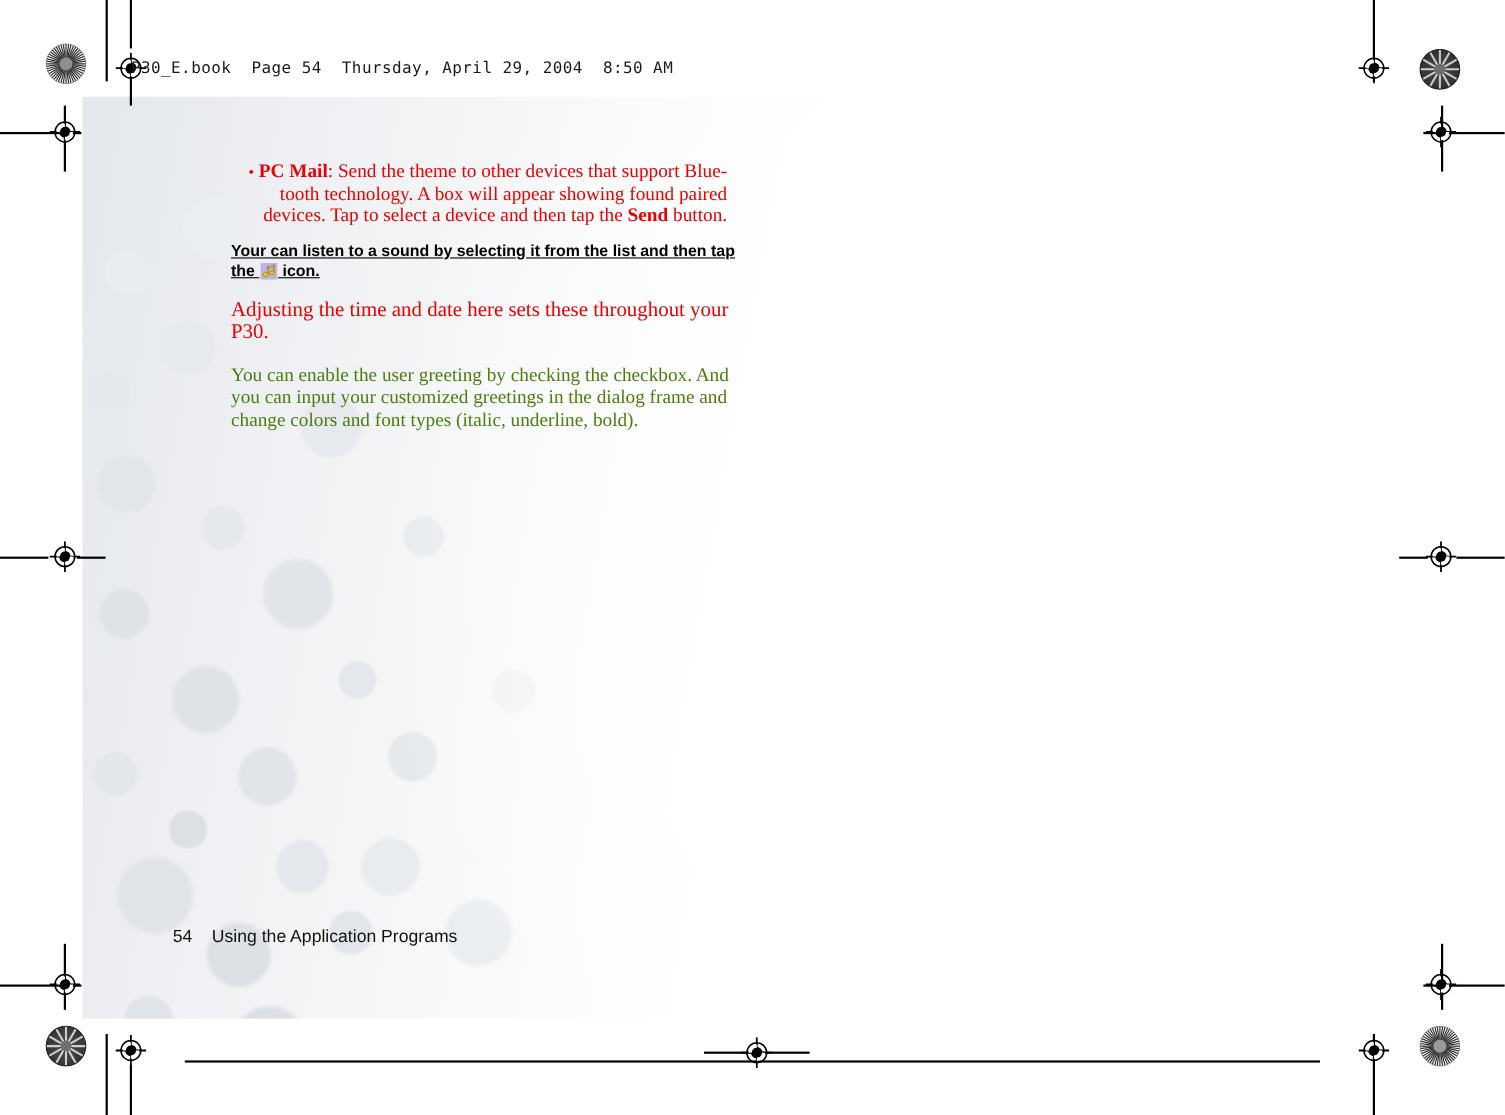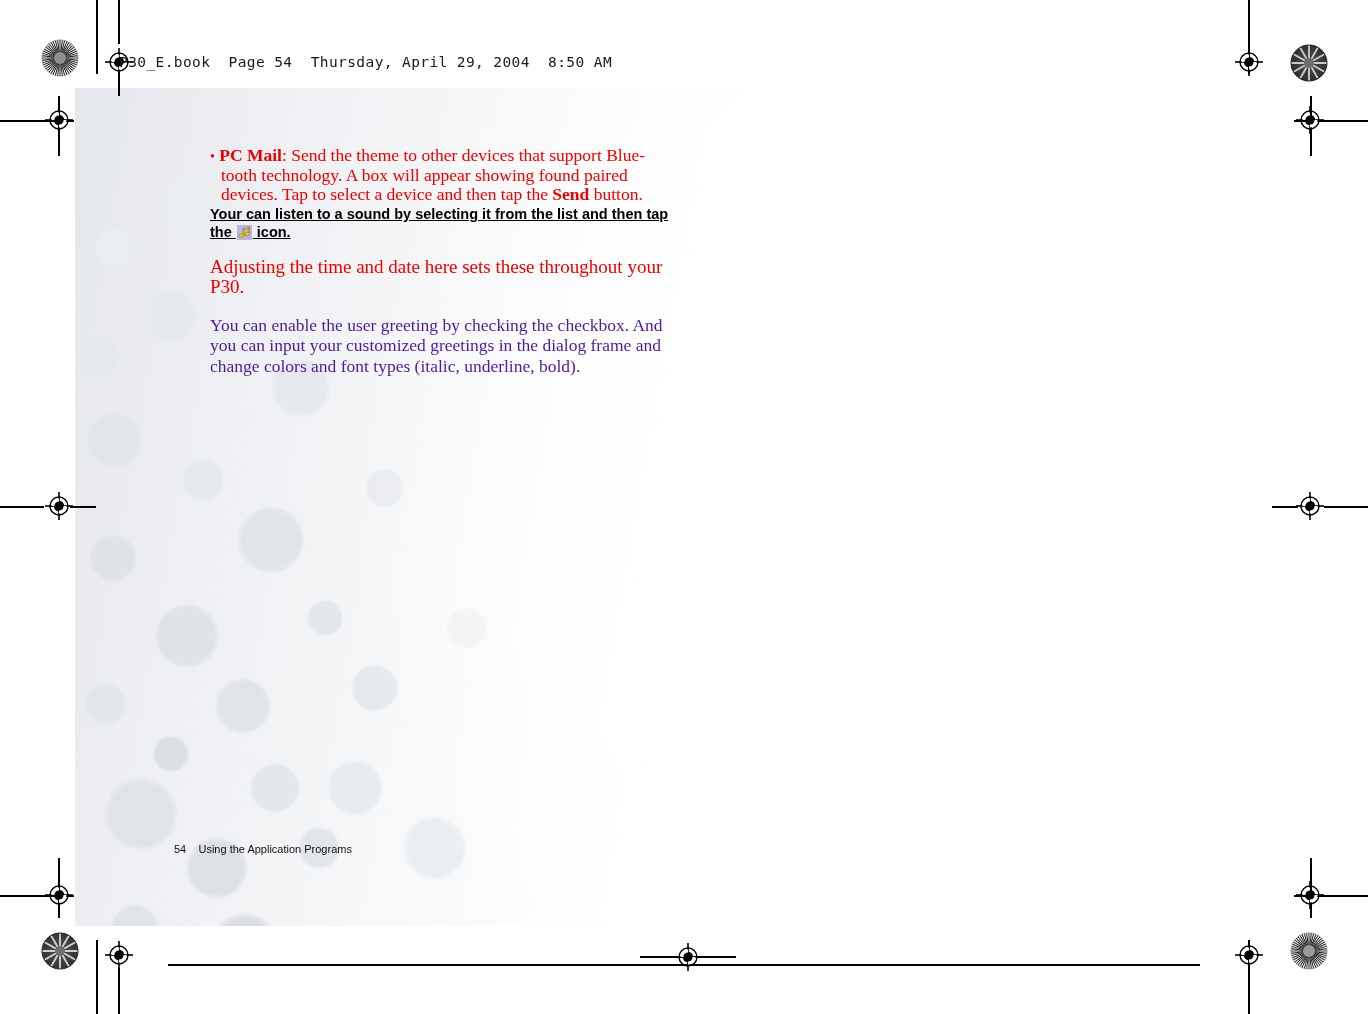--- a/index.html
+++ b/index.html
@@ -79,24 +79,25 @@
     position: absolute;
     left: 210px;
     top: 146px;
     width: 500px;
   }
 
   .bullet-block {
     color: #ee0000;
     font-size: 17.5px;
     line-height: 19.2px;
-    margin: 0 0 0 0;
+    margin: 0 0 14px 0;
     padding-left: 11px;
     text-indent: -11px;
     width: 440px;
+    text-align: right;
   }
   .bullet-block .dot { font-size: 14px; }
   .bullet-block b { font-weight: bold; }
 
   .note-bold {
     font-family: "Liberation Sans", sans-serif;
     font-weight: bold;
     font-size: 14.5px;
     line-height: 18.5px;
     color: #000000;
@@ -121,21 +122,21 @@
     width: 470px;
   }
   .h-black {
     color: #000000;
     font-weight: bold;
     font-size: 17.5px;
     line-height: 20px;
     margin: 0 0 5px 0;
   }
   .p-black {
-    color: #4c1d95;
+    color: #4d7c0f;
     font-size: 17.5px;
     line-height: 20.5px;
     margin: 0 0 18px 0;
     width: 466px;
   }
 
   
   .note-icon {
     display: inline-block;
     width: 15px;
@@ -143,24 +144,24 @@
     background: #b9b5e8;
     vertical-align: -3px;
     position: relative;
     margin: 0 1px;
   }
   .note-icon svg { display: block; }
 
   
   #footer {
     position: absolute;
-    left: 174px;
+    left: 157px;
     top: 843px;
     font-family: "Liberation Sans", sans-serif;
-    font-size: 11px;
+    font-size: 16px;
     color: #111111;
     white-space: pre;
   }
 
   
   .mark-line {
     position: absolute;
     background: #000000;
   }
   .reg {

